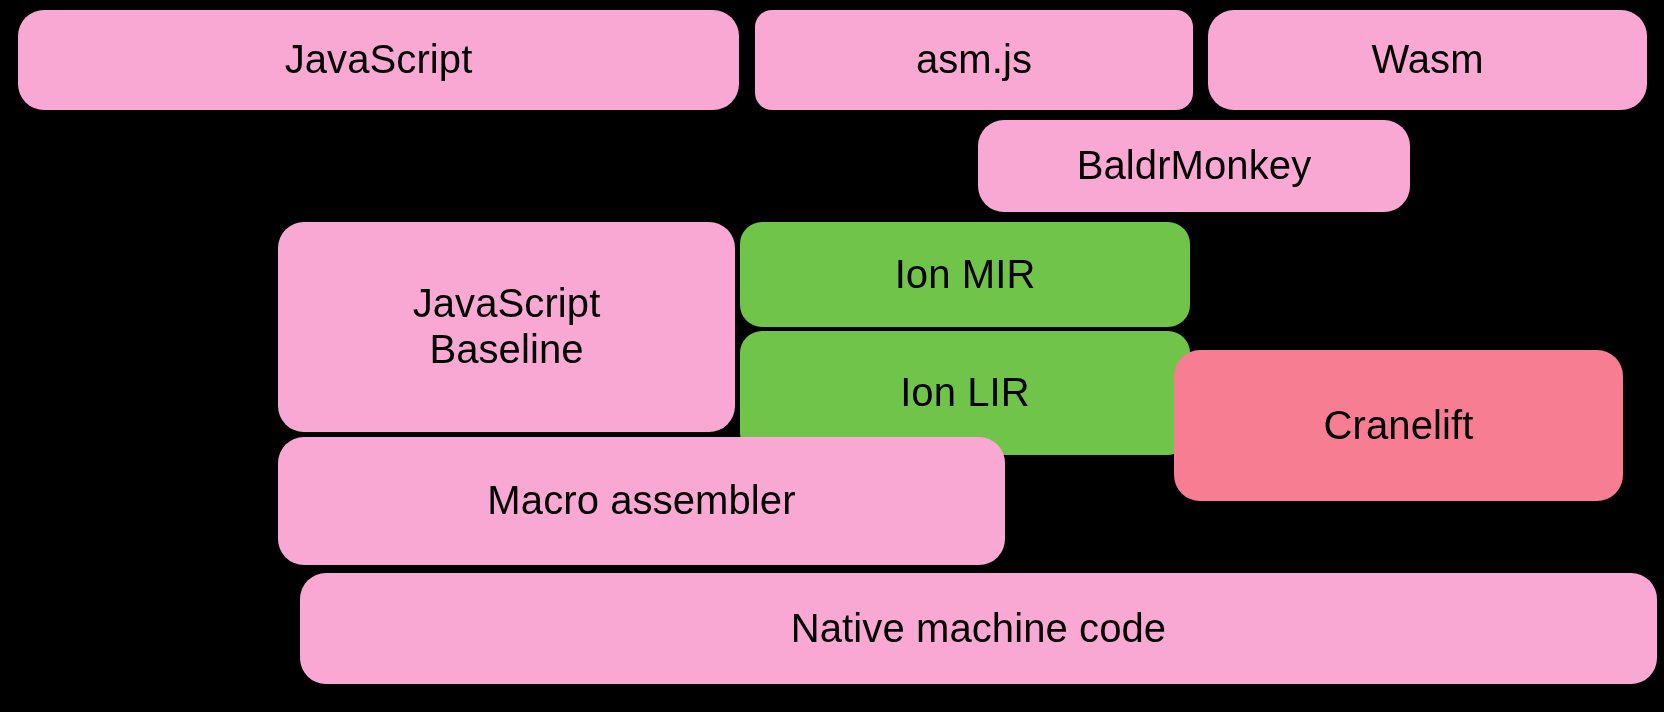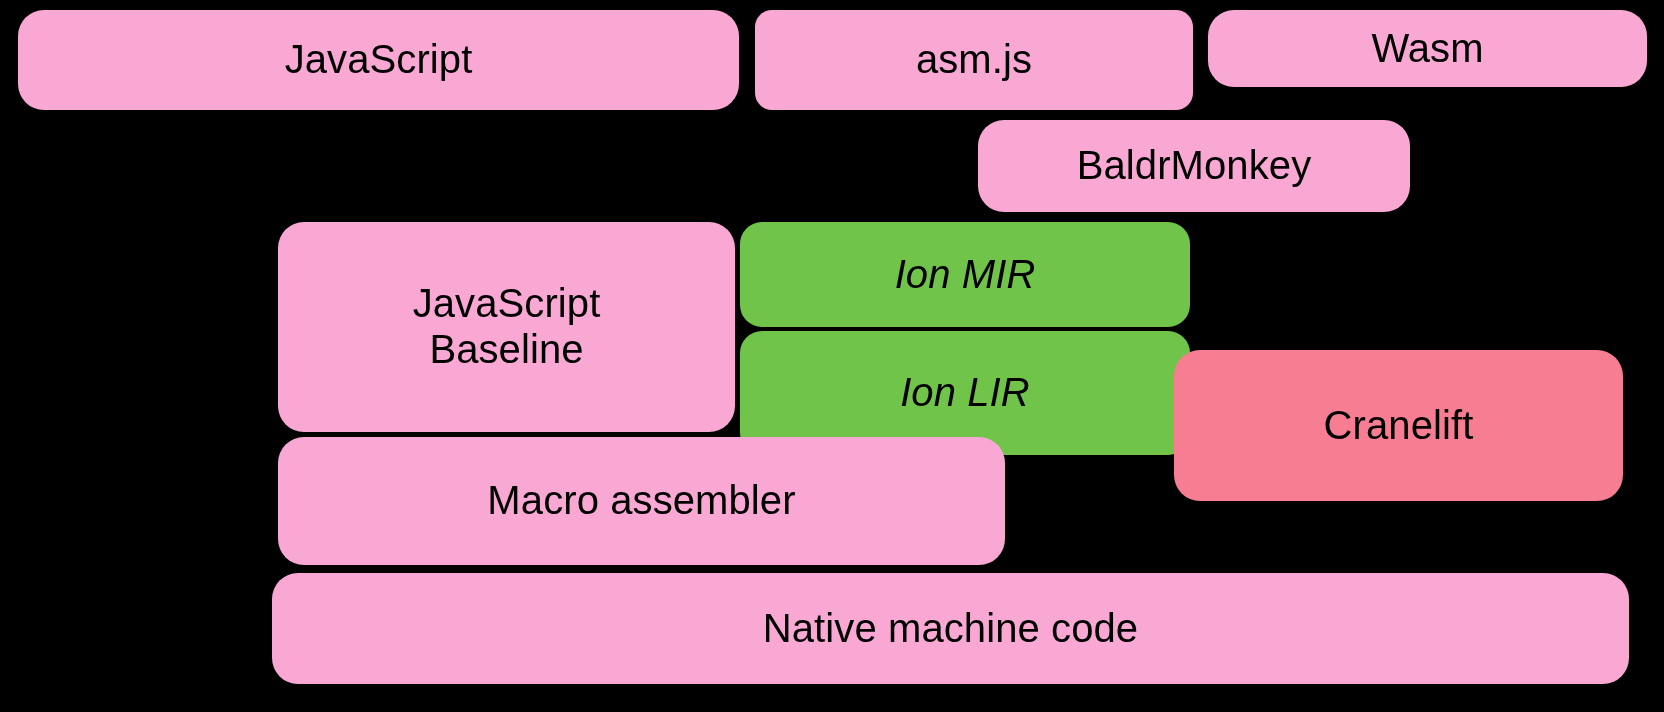--- a/index.html
+++ b/index.html
@@ -29,43 +29,43 @@
     font-size: 40px;
     line-height: 1.14;
     font-weight: 400;
     letter-spacing: 0.1px;
     white-space: pre-line;
     padding: 0 8px;
   }
   .node.gray  { background: #e9e9e9; }
   .node.green { background: #70c44a; }
   .node.pink  { background: #f67d92; }
-  .r-sm { border-radius: 22px; font-style: italic; }
+  .r-sm { border-radius: 22px; }
 </style>
 </head>
 <body>
 
 <div id="diagram">
 
   <div class="node" style="left:18px;  top:10px;  width:721px; height:100px;">JavaScript</div>
 
   <div class="node" style="left:755px; top:10px;  width:438px; height:100px;border-radius:17px;">asm.js</div>
 
-  <div class="node" style="left:1208px;top:10px;  width:439px; height:77px;">Wasm</div>
+  <div class="node" style="left:1208px;top:10px;  width:439px; height:100px;">Wasm</div>
 
 
   <div class="node" style="left:978px; top:120px; width:432px; height:92px;">BaldrMonkey</div>
 
 
   <div class="node" style="left:278px; top:222px; width:457px; height:210px;">JavaScript
 Baseline</div>
 
   <div class="node green r-sm" style="left:740px; top:222px; width:450px; height:105px;">Ion MIR</div>
 
   <div class="node green r-sm" style="left:740px; top:331px; width:450px; height:124px;">Ion LIR</div>
 
   <div class="node pink" style="left:1174px;top:350px; width:449px; height:151px;">Cranelift</div>
 
   <div class="node" style="left:278px; top:437px; width:727px; height:128px;">Macro assembler</div>
 
-  <div class="node" style="left:272px; top:573px; width:1357px; height:111px;">Native machine code</div>
+  <div class="node" style="left:300px; top:573px; width:1357px; height:111px;">Native machine code</div>
 
 </div>
 
 </body></html>

